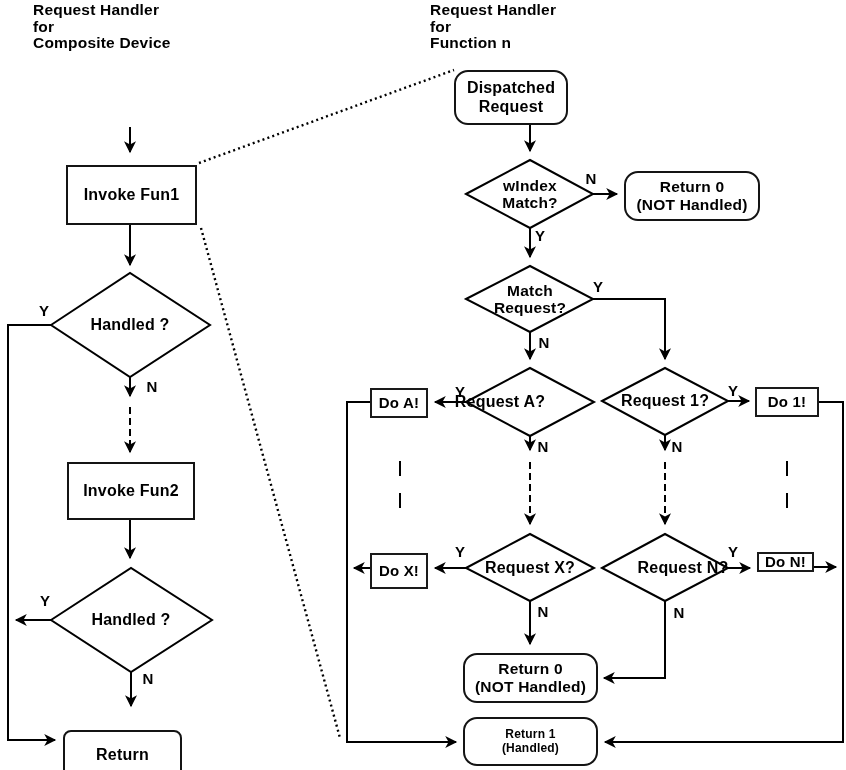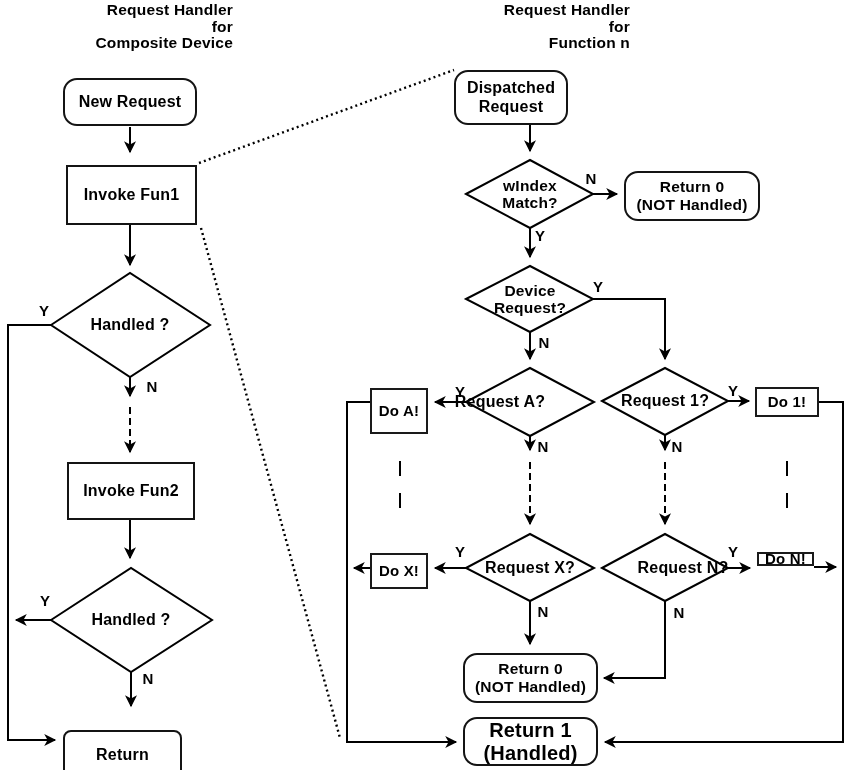--- a/index.html
+++ b/index.html
@@ -2,21 +2,21 @@
 <html><head>
 <meta charset="utf-8">
 <style>
   html,body{margin:0;padding:0;background:#ffffff;}
   #stage{
     position:relative;width:846px;height:770px;background:#ffffff;overflow:hidden;
     font-family:"Liberation Sans","DejaVu Sans",sans-serif;color:#000;
   }
   #wires{position:absolute;left:0;top:0;width:846px;height:770px;}
   .title{
-    position:absolute;text-align:right;font-size:15.5px;line-height:16.5px;
+    position:absolute;text-align:left;font-size:15.5px;line-height:16.5px;
     font-weight:600;white-space:pre-line;letter-spacing:0.2px;
   }
   .node{
     position:absolute;box-sizing:border-box;display:flex;align-items:center;justify-content:center;
     text-align:center;font-size:16px;font-weight:600;line-height:1.15;white-space:pre-line;
     background:#fff;letter-spacing:0.2px;
   }
   .rounded{border:2.5px solid #141414;border-radius:14px;}
   .rect{border:2.5px solid #141414;}
   .dobox{border:2.5px solid #1a1a1a;font-size:15px;}
@@ -88,21 +88,20 @@
     <g fill="none" stroke="#000" stroke-width="2.4" stroke-dasharray="2 3.2">
       <path d="M199 163 L454 70"></path>
       <path d="M201 228 L340 738"></path>
     </g>
   </svg>
 
   <div class="title" style="left:33px;top:2px;width:200px;">Request Handler
 for
 Composite Device</div>
 
-  <div class="node rounded" style="left:63px;top:78px;width:134px;height:48px;">New Request</div>
 
   <div class="node rect" style="left:66px;top:165px;width:131px;height:60px;text-align:center;">Invoke Fun1</div>
 
   <div class="dlabel" style="left:130px;top:325px;">Handled ?</div>
 
   <div class="node rect" style="left:67px;top:462px;width:128px;height:58px;">Invoke Fun2</div>
 
   <div class="dlabel" style="left:131px;top:620px;">Handled ?</div>
 
   <div class="node rounded" style="left:63px;top:730px;width:119px;height:50px;border-radius:8px;">Return</div>
@@ -118,36 +117,36 @@
 
   <div class="node rounded" style="left:454px;top:70px;width:114px;height:55px;">Dispatched
 Request</div>
 
   <div class="dlabel" style="left:530px;top:194px;font-size:15.5px;">wIndex
 Match?</div>
 
   <div class="node rounded" style="left:624px;top:171px;width:136px;height:50px;font-size:15.5px;">Return 0
 (NOT Handled)</div>
 
-  <div class="dlabel" style="left:530px;top:299px;font-size:15.5px;">Device
+  <div class="dlabel" style="left:530px;top:299px;font-size:15.5px;">Match
 Request?</div>
 
   <div class="dlabel" style="left:500px;top:402px;">Request A?</div>
   <div class="dlabel" style="left:665px;top:401px;text-align:right;">Request 1?</div>
   <div class="dlabel" style="left:530px;top:568px;">Request X?</div>
   <div class="dlabel" style="left:665px;top:568px;padding-left:36px;">Request N?</div>
 
-  <div class="node dobox" style="left:370px;top:388px;width:58px;height:46px;">Do A!</div>
+  <div class="node dobox" style="left:370px;top:388px;width:58px;height:30px;">Do A!</div>
   <div class="node dobox" style="left:755px;top:387px;width:64px;height:30px;">Do 1!</div>
   <div class="node dobox" style="left:370px;top:553px;width:58px;height:36px;">Do X!</div>
-  <div class="node dobox" style="left:757px;top:552px;width:57px;height:14px;">Do N!</div>
+  <div class="node dobox" style="left:757px;top:552px;width:57px;height:20px;">Do N!</div>
 
   <div class="node rounded" style="left:463px;top:653px;width:135px;height:50px;font-size:15.5px;">Return 0
 (NOT Handled)</div>
-  <div class="node rounded" style="left:463px;top:717px;width:135px;height:49px;font-size:20px;">Return 1
+  <div class="node rounded" style="left:463px;top:717px;width:135px;height:49px;font-size:12px;">Return 1
 (Handled)</div>
 
   <div class="yn" style="left:591px;top:178px;">N</div>
   <div class="yn" style="left:540px;top:235px;">Y</div>
   <div class="yn" style="left:598px;top:286px;">Y</div>
   <div class="yn" style="left:544px;top:342px;">N</div>
   <div class="yn" style="left:460px;top:391px;">Y</div>
   <div class="yn" style="left:543px;top:446px;">N</div>
   <div class="yn" style="left:733px;top:390px;">Y</div>
   <div class="yn" style="left:677px;top:446px;">N</div>

